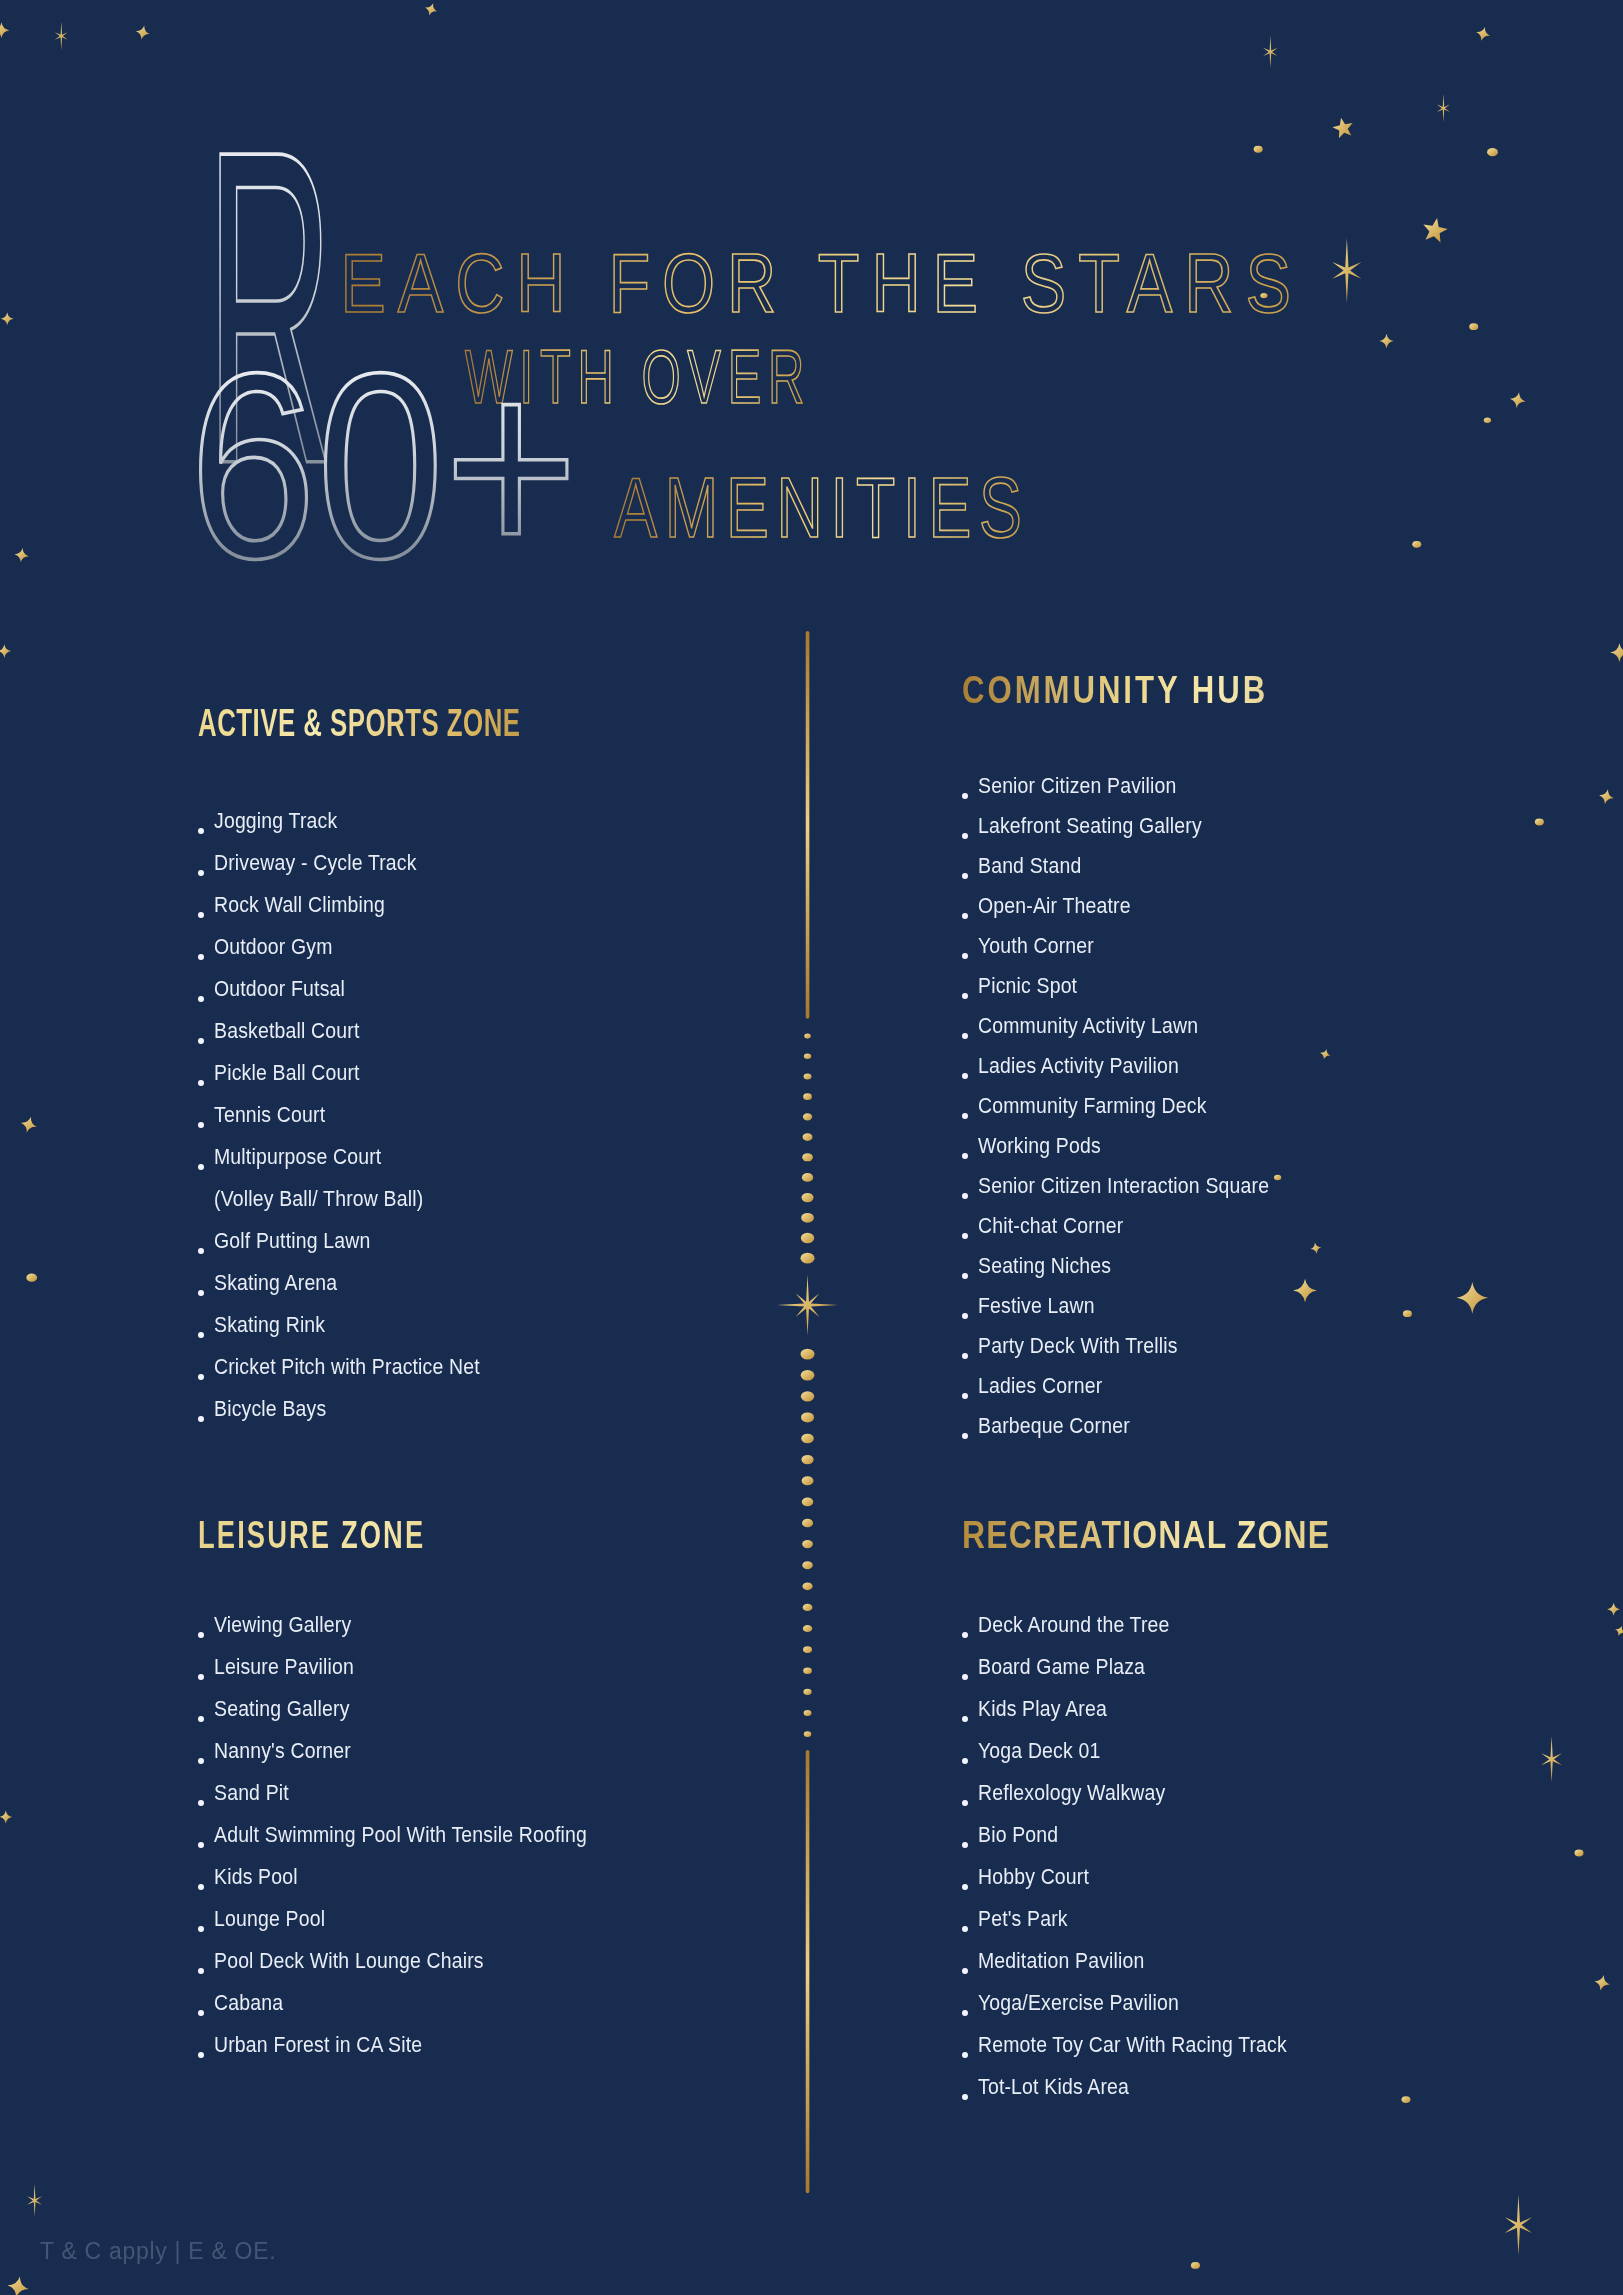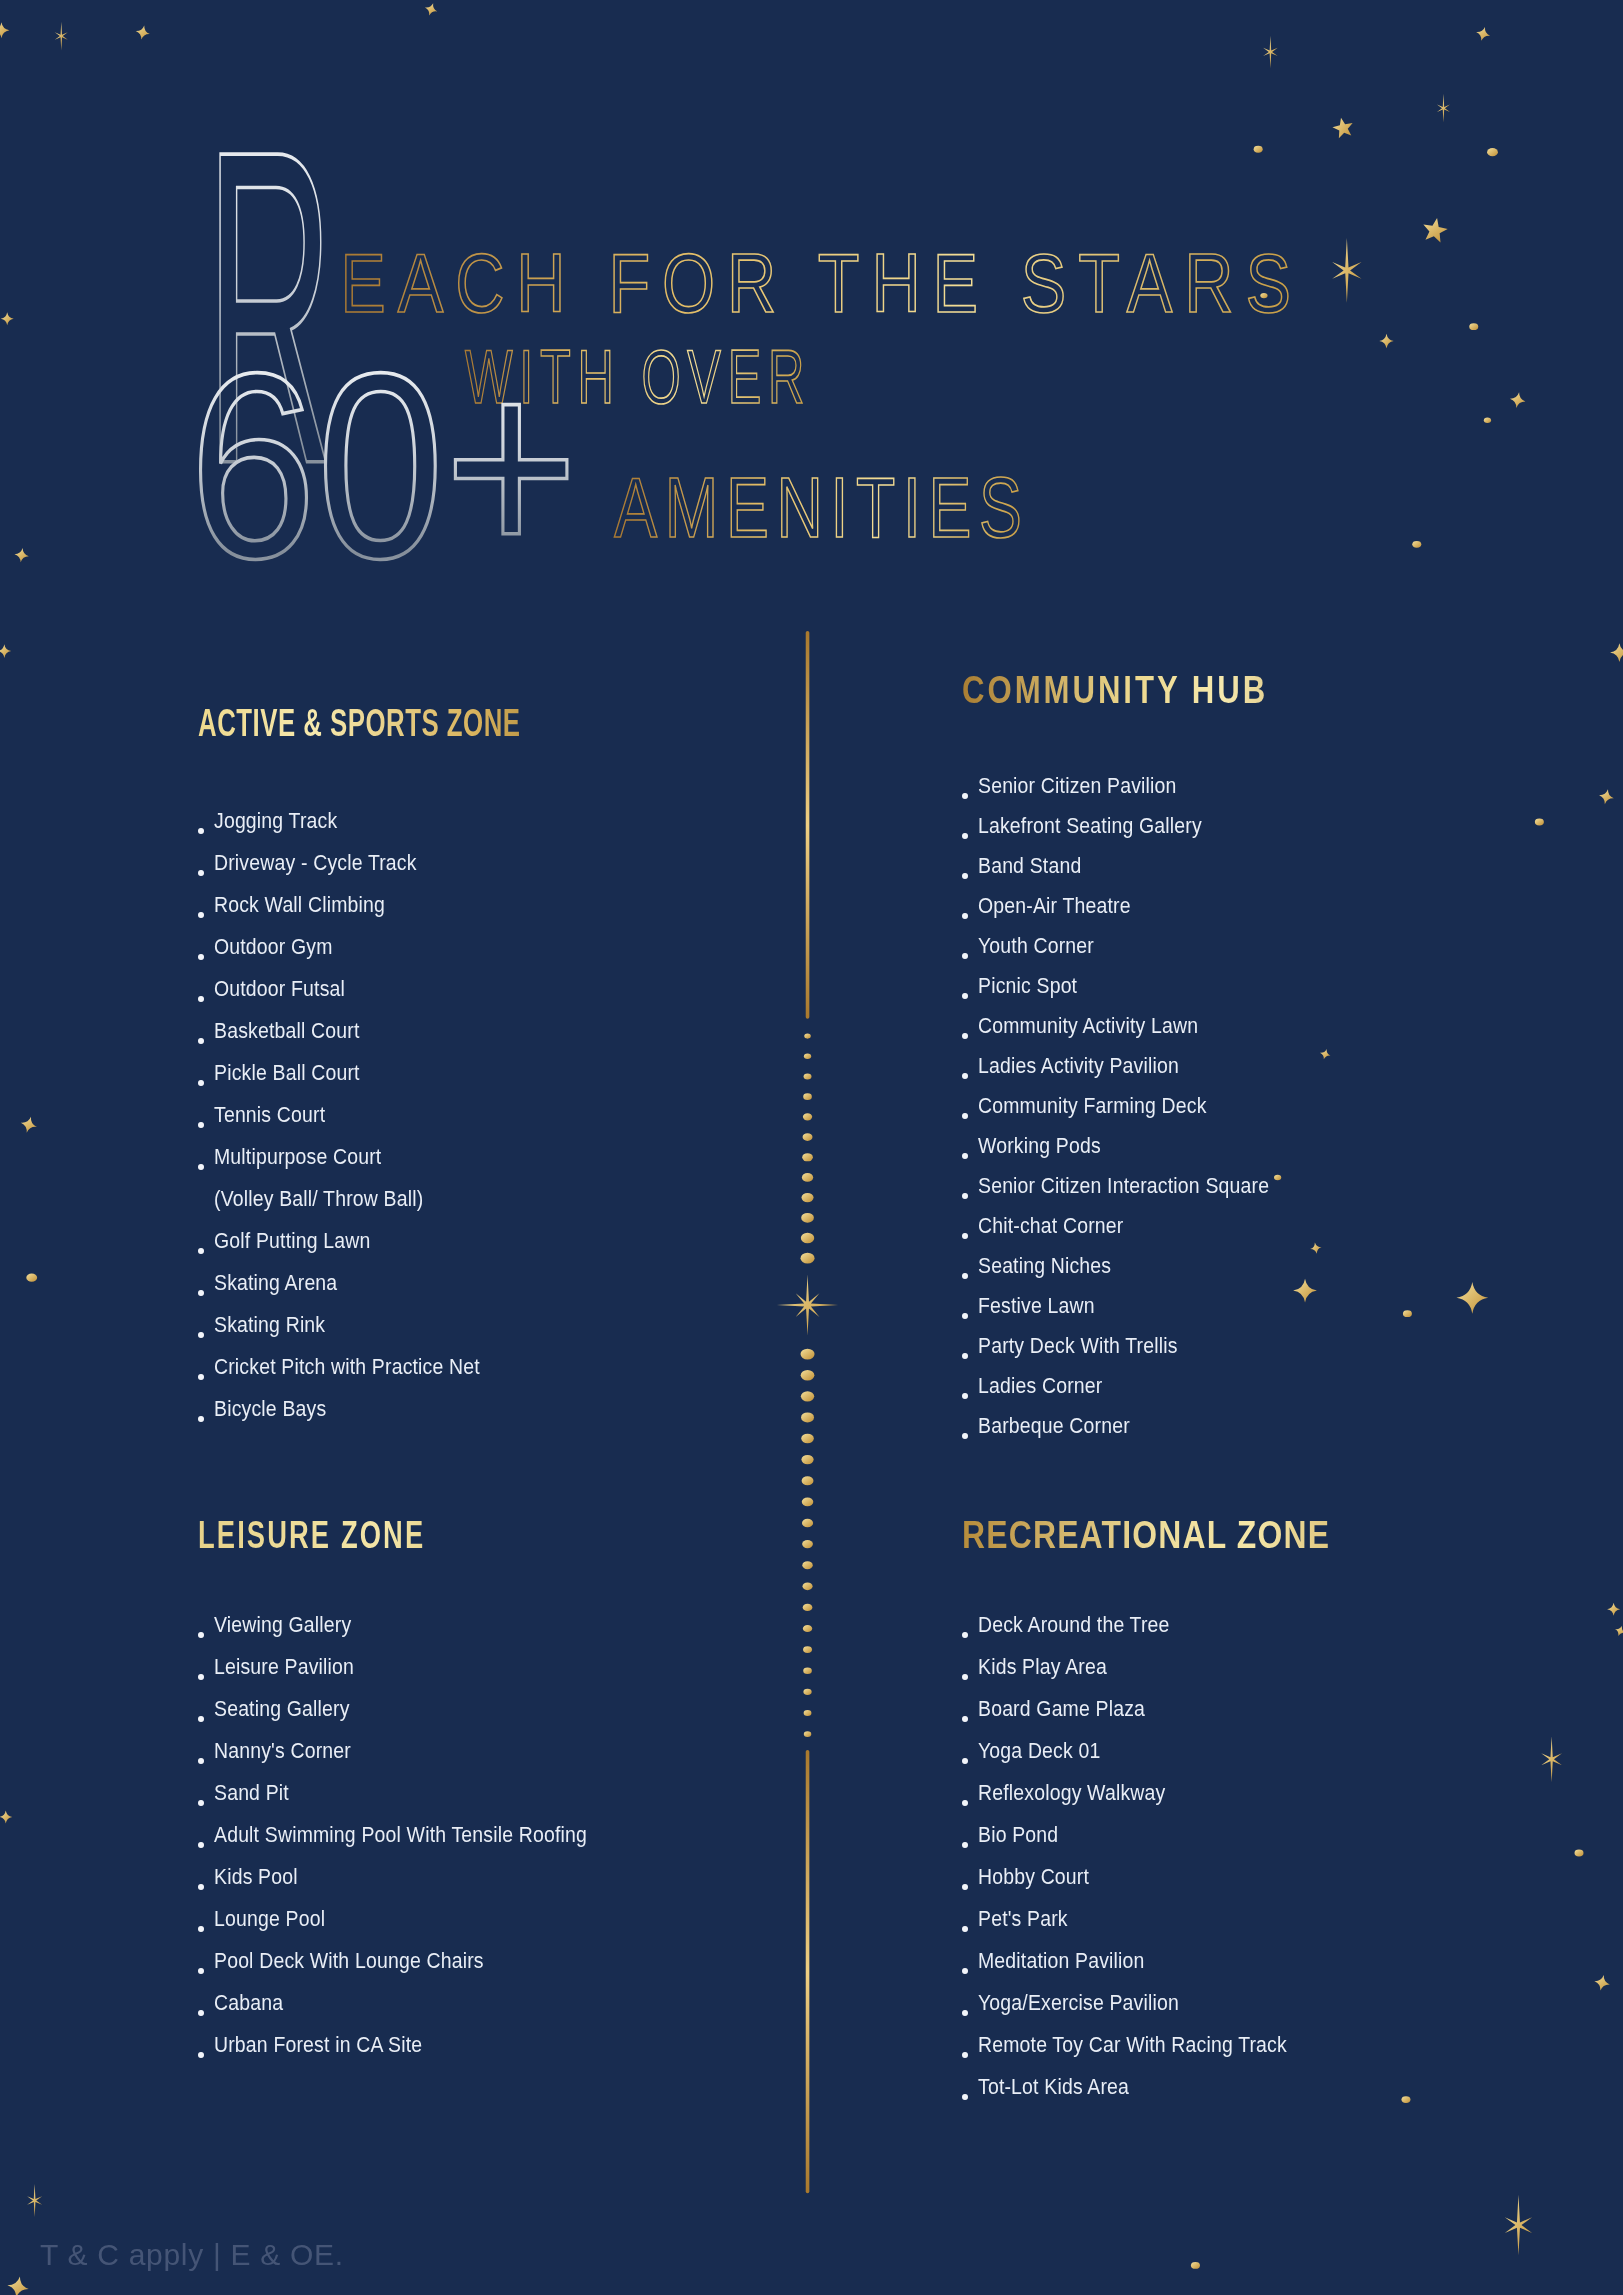--- a/index.html
+++ b/index.html
@@ -34,21 +34,21 @@
   .items{position:absolute;left:0;}
   .z0 .items,.z1 .items{top:88px;}
   .z2 .items,.z3 .items{top:80px;}
   .row{display:flex;align-items:flex-end;height:42px;}
   .z1 .row{height:40px;}
   .z2 .row,.z3 .row{height:42px;}
   .bullet{width:5.8px;height:5.8px;border-radius:50%;background:#f2f5fa;margin:5px 10px 0 0;flex:none;}
   .row.cont{padding-left:16px;}
   .label{font-size:21.6px;line-height:26px;color:var(--list-text);letter-spacing:0.2px;
          transform:scaleX(.9);transform-origin:0 50%;white-space:nowrap;}
-  .footer{position:absolute;left:40px;top:2238px;z-index:3;font-size:30px;letter-spacing:0.7px;
+  .footer{position:absolute;left:40px;top:2238px;z-index:3;font-size:23px;letter-spacing:0.7px;
           color:var(--footer-text);opacity:.85;}
 </style>
 </head>
 <body>
 
 <div class="page">
 
   <svg id="decor" width="1623" height="2295" viewBox="0 0 2251 3183" aria-hidden="true">
     <defs>
       <linearGradient id="gGold" x1="0" y1="0" x2="1" y2="1">
@@ -357,25 +357,25 @@
 
   <section class="zone z3">
     <h2 class="zone-title">RECREATIONAL ZONE</h2>
     <div class="items">
         <div class="row">
           <span class="bullet"></span>
           <span class="label">Deck Around the Tree</span>
         </div>
         <div class="row">
           <span class="bullet"></span>
+          <span class="label">Board Game Plaza</span>
+        </div>
+        <div class="row">
+          <span class="bullet"></span>
           <span class="label">Kids Play Area</span>
-        </div>
-        <div class="row">
-          <span class="bullet"></span>
-          <span class="label">Board Game Plaza</span>
         </div>
         <div class="row">
           <span class="bullet"></span>
           <span class="label">Yoga Deck 01</span>
         </div>
         <div class="row">
           <span class="bullet"></span>
           <span class="label">Reflexology Walkway</span>
         </div>
         <div class="row">

